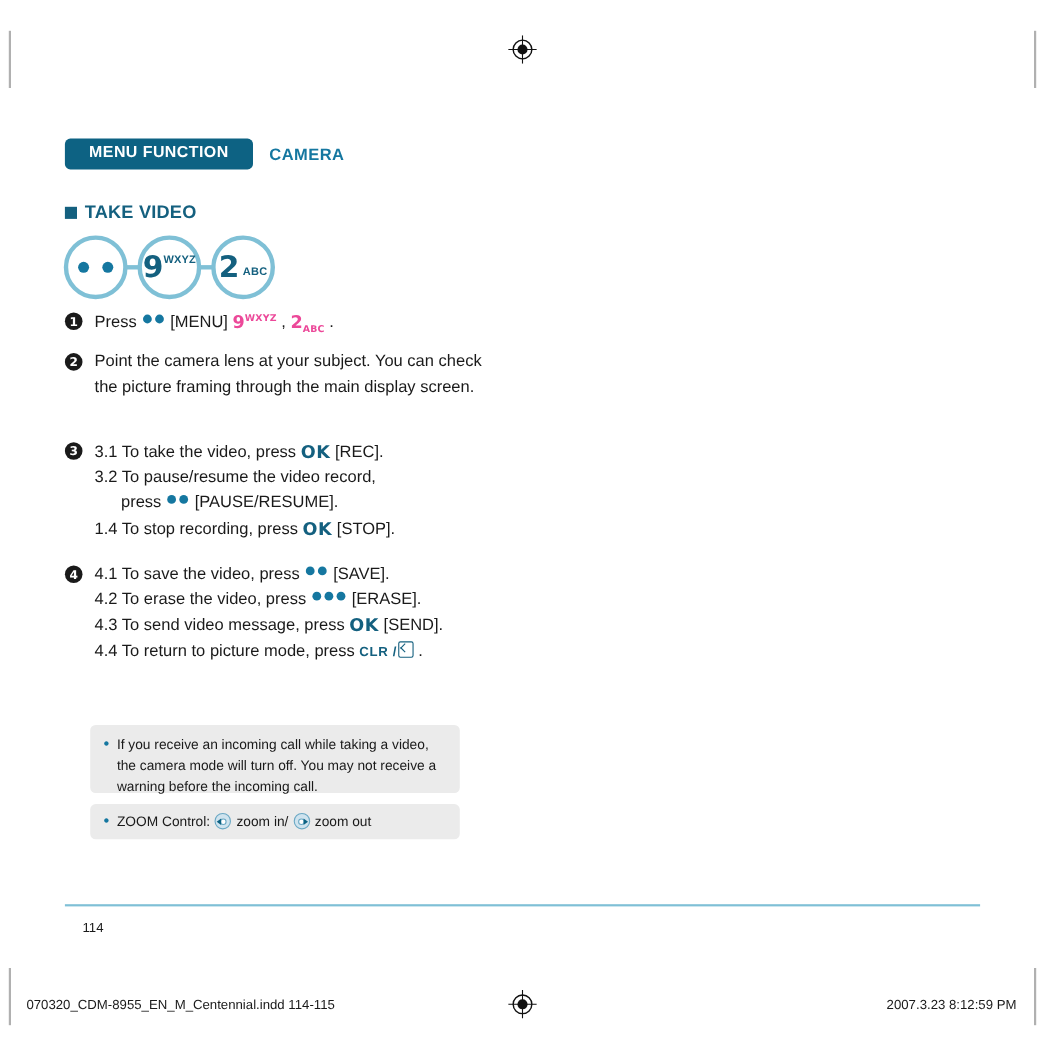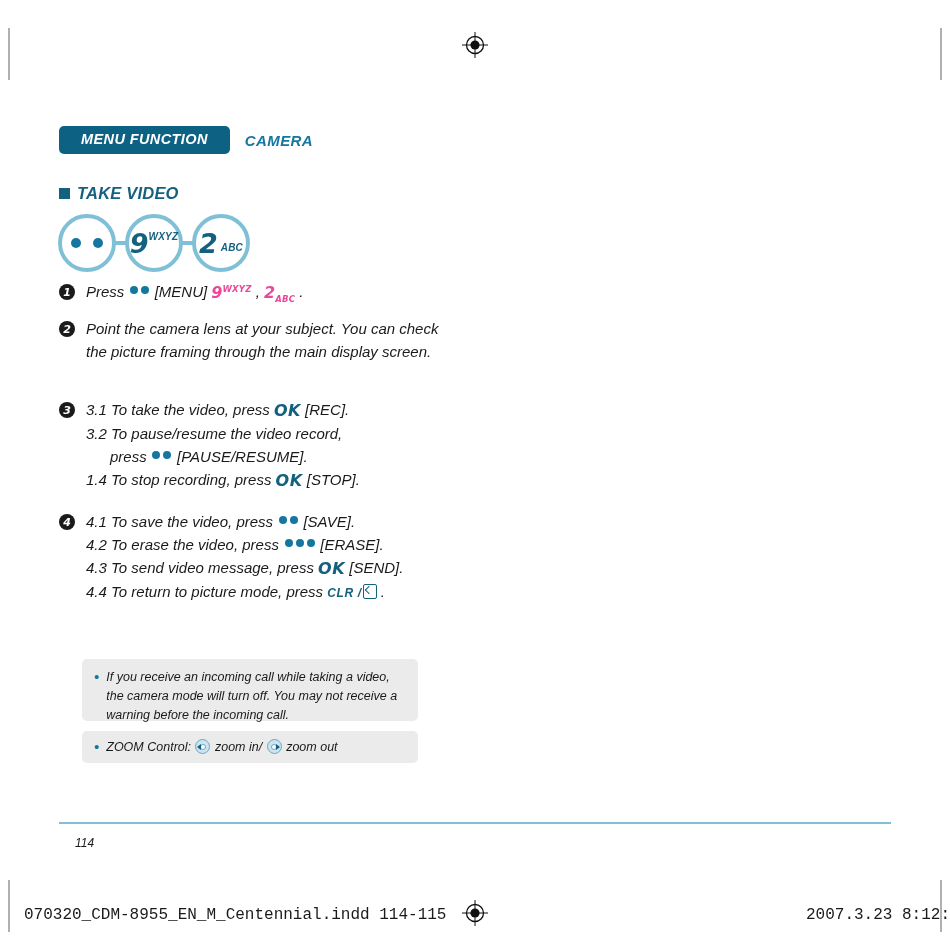--- a/index.html
+++ b/index.html
@@ -32,21 +32,21 @@
     width: 26px; height: 26px;
   }
   .reg-top { left: 462px; top: 32px; }
   .reg-bot { left: 462px; top: 900px; }
 
   
   .page {
     position: absolute;
     top: 0;
   }
-  .page-left  { left: 0;   width: 475px; height: 946px; font-style: italic; }
+  .page-left  { left: 0;   width: 475px; height: 946px; }
   .page-right { left: 475px; width: 475px; height: 946px; }
 
   
   .header-row {
     position: absolute;
     display: flex;
     align-items: center;
     height: 28px;
   }
   .header-left  { left: 59px;  top: 126px; }
@@ -308,24 +308,23 @@
     top: 836px;
     font-size: 12px;
     color: #1a1a1a;
     margin-left: 16px;
   }
   .folio-left  { left: 59px; }
 
   .slug {
     position: absolute;
     top: 906px;
-    font-size: 16px;
+    font-size: 12px;
     color: #1a1a1a;
     white-space: nowrap;
-    font-family: Liberation Mono, monospace;
   }
   .slug-left  { left: 24px; }
   .slug-right { left: 806px; }
 </style>
 </head>
 <body>
 
 <div class="crop-line crop-left"></div>
 <div class="crop-line crop-right"></div>
 <div class="crop-line crop-bl"></div>

